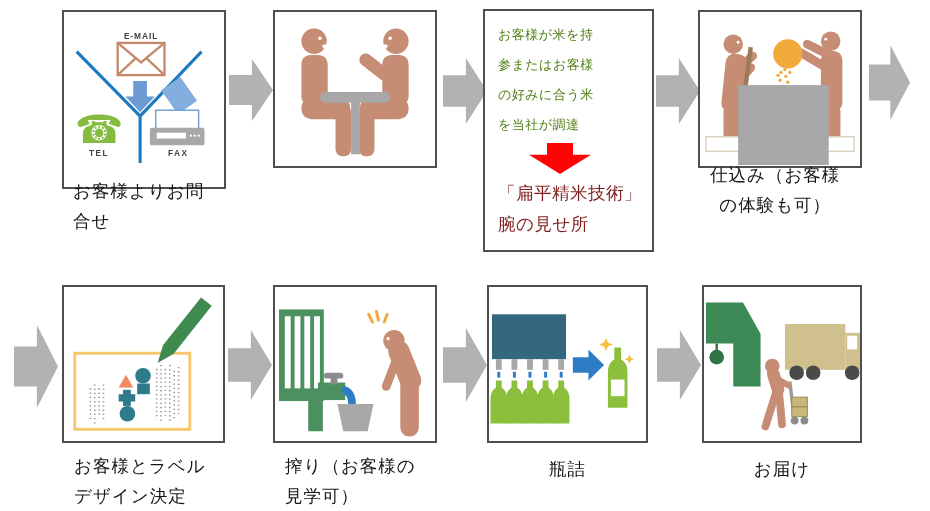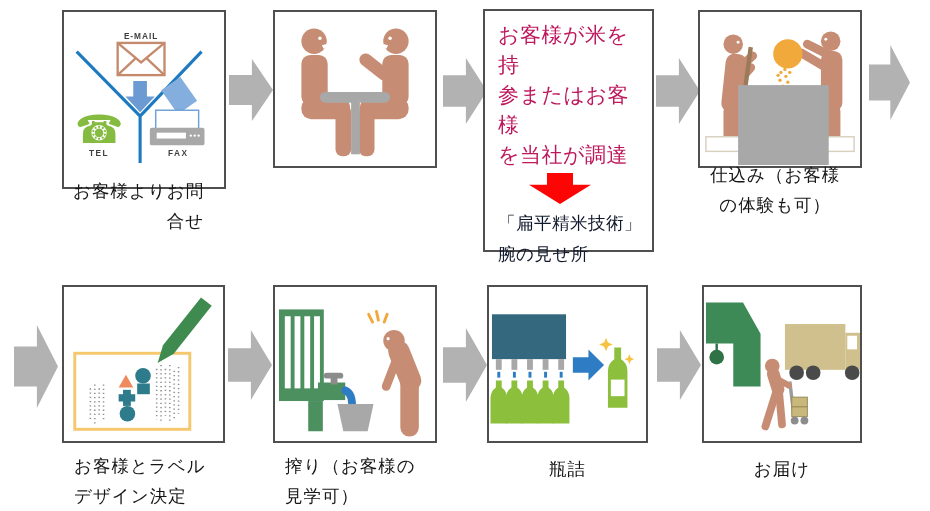--- a/index.html
+++ b/index.html
@@ -7,24 +7,24 @@
           font-family:"Liberation Sans","DejaVu Sans",sans-serif;}
   .stepbox{position:absolute;border:2px solid #4f4f4f;background:#fff;box-sizing:border-box;}
   .stepbox svg{display:block;width:100%;height:100%;}
   .arrow{position:absolute;background:#b2b2b2;
          clip-path:polygon(0 26%,52% 26%,52% 0,100% 50%,52% 100%,52% 74%,0 74%);}
   .steplabel{position:absolute;font-size:17.5px;line-height:30px;color:#151515;letter-spacing:1px;}
   .steplabel div{height:30px;}
   .steplabel.center{text-align:center;}
   .notebox{position:absolute;border:2px solid #4f4f4f;background:#fff;box-sizing:border-box;
            padding:9px 4px 0 13px;}
-  .note-line{font-size:21px;line-height:30px;color:#be185d;letter-spacing:0.5px;}
+  .note-line{font-size:13px;line-height:30px;color:#4d7c0f;letter-spacing:0.5px;}
   .red-arrow{width:62px;height:31px;background:#fe0505;margin:3px 0 4px 31px;
              clip-path:polygon(29% 0,71% 0,71% 38%,100% 38%,50% 100%,0 38%,29% 38%);}
-  .note-emphasis{font-size:17.5px;line-height:31px;color:#0f172a;letter-spacing:0.5px;}
+  .note-emphasis{font-size:17.5px;line-height:31px;color:#7f1d1d;letter-spacing:0.5px;}
 </style>
 </head>
 <body>
 
 <div id="canvas">
 
   <div class="stepbox" style="left:62px;top:10px;width:164px;height:179px;">
     <svg viewBox="0 0 164 158">
       <g>
         <path d="M13,30 L78,96 M141,30 L78,96 M78,96 V144" stroke="#1e7ac0" stroke-width="3.2" fill="none"></path>
@@ -78,20 +78,21 @@
         <rect x="78" y="90" width="9" height="56"></rect>
       </g>
     </svg>
   </div>
 
   <div class="arrow" style="left:443px;top:58px;width:44px;height:66px;"></div>
 
   <div class="notebox" style="left:483px;top:9px;width:171px;height:243px;">
     <div class="note-line">お客様が米を持</div>
     <div class="note-line">参またはお客様</div>
+    <div class="note-line">の好みに合う米</div>
     <div class="note-line">を当社が調達</div>
     <div class="red-arrow"></div>
     <div class="note-emphasis">「扁平精米技術」</div>
     <div class="note-emphasis">腕の見せ所</div>
   </div>
 
   <div class="arrow" style="left:656px;top:58px;width:44px;height:66px;"></div>
 
   <div class="stepbox" style="left:698px;top:10px;width:164px;height:158px;">
     <svg viewBox="0 0 164 158">
@@ -124,21 +125,21 @@
           <circle cx="87" cy="59" r="1.7"></circle>
           <circle cx="89" cy="79" r="1.7"></circle>
       </g>
       <rect x="6" y="128" width="152" height="15" fill="#fff" stroke="#d9d0c0" stroke-width="1.5"></rect>
       <rect x="39" y="75" width="93" height="82" fill="#a8a8a8"></rect>
     </svg>
   </div>
 
   <div class="arrow" style="left:869px;top:45px;width:41px;height:75px;"></div>
 
-  <div class="steplabel" style="left:73px;top:176px;text-align:right;">
+  <div class="steplabel" style="left:73px;top:176px;">
     <div>お客様よりお問</div>
       <div>合せ</div>
   </div>
   <div class="steplabel" style="left:710px;top:160px;text-align:center;">
     <div>仕込み（お客様</div>
       <div>の体験も可）</div>
   </div>
 
   <div class="arrow" style="left:14px;top:325px;width:44px;height:83px;"></div>
 

